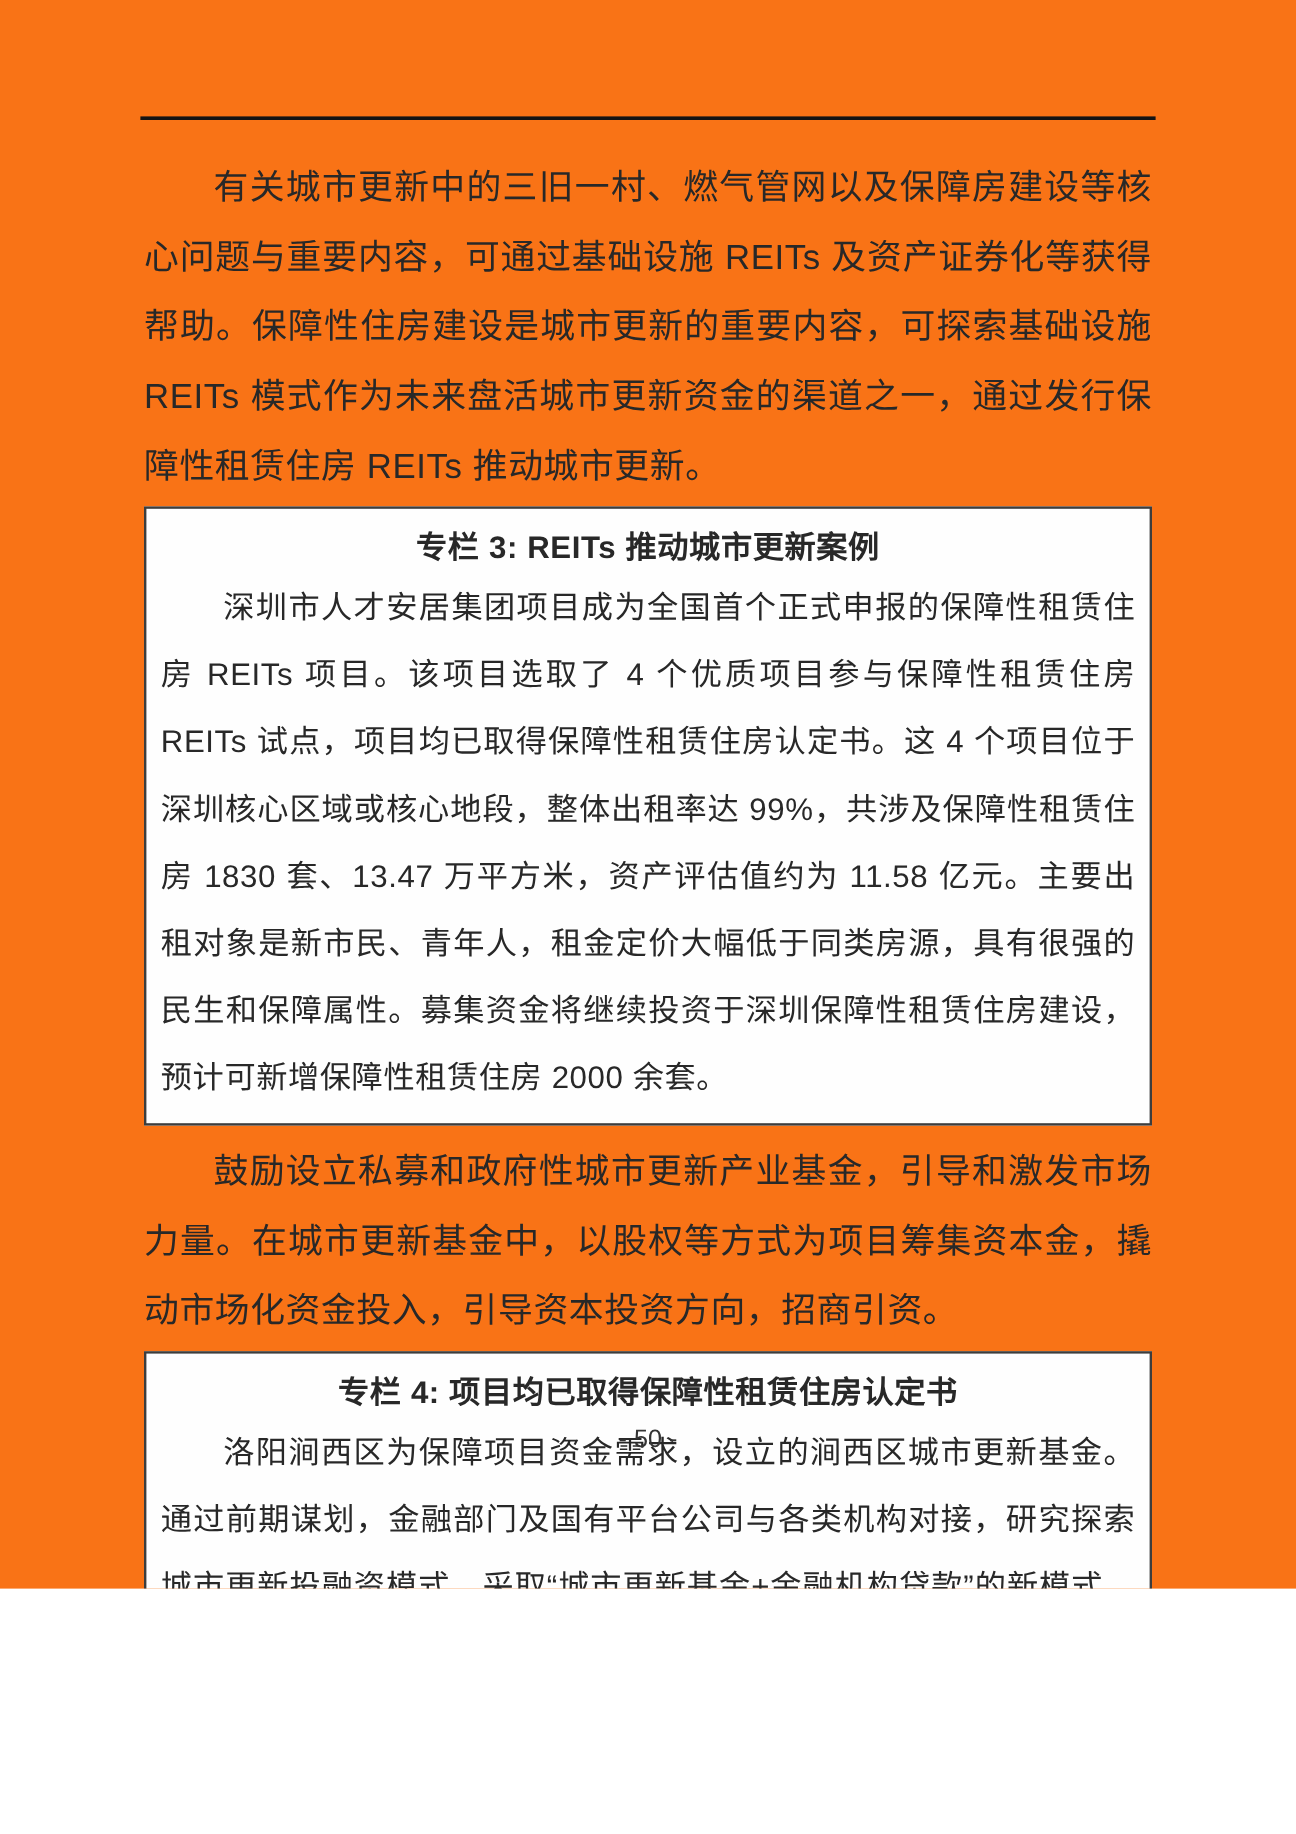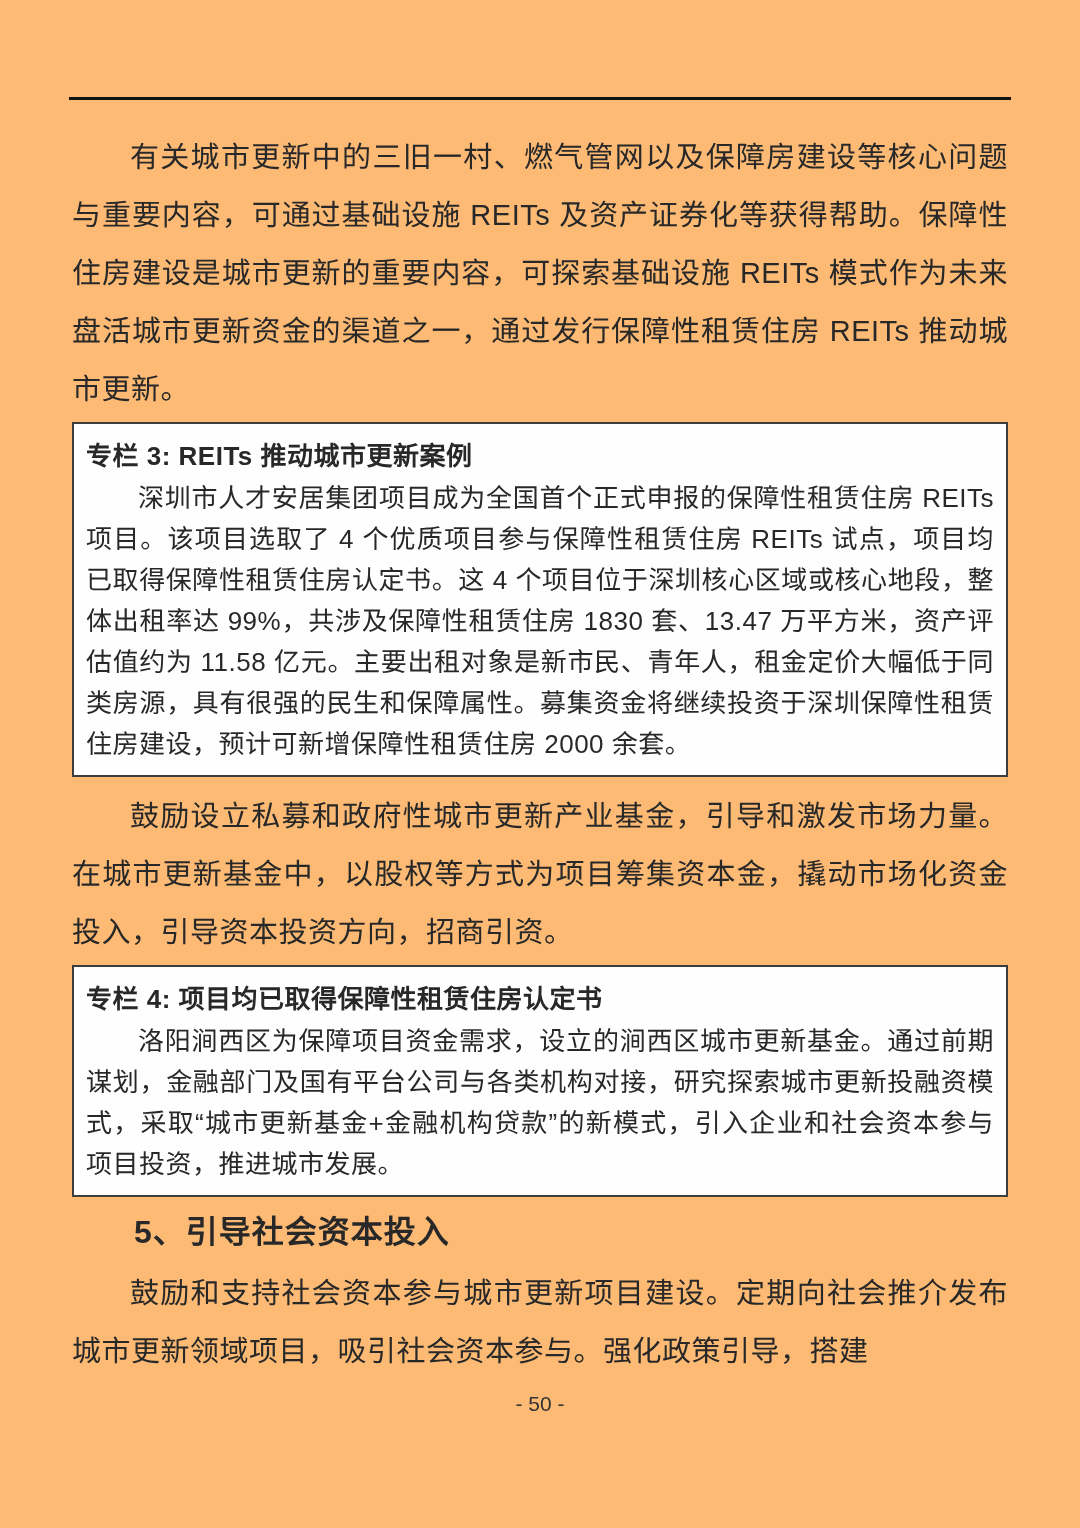--- a/index.html
+++ b/index.html
@@ -4,25 +4,25 @@
 <title>Document Page 50</title>
 <style>
   html, body {
     margin: 0;
     padding: 0;
     background: #ffffff;
   }
   .page {
     position: relative;
     width: 1080px;
-    height: 1528px;
+    height: 1324px;
     box-sizing: border-box;
     margin: 0 auto;
-    background: #fdba74;
-    padding: 0 72px;
+    background: #f97316;
+    padding: 0 120px;
     overflow: hidden;
     font-family: "Liberation Sans", "DejaVu Sans", sans-serif;
     color: #282828;
   }
   .header-rule {
     height: 3px;
     background: #141414;
     margin: 97px -3px 0 -3px;
   }
   .para {
@@ -39,26 +39,27 @@
   .callout {
     border: 2px solid #3d3d3d;
     margin-top: 4px;
     padding: 10px 12px;
     background: #fefefe;
   }
   .callout-title {
     font-size: 26px;
     line-height: 44px;
     font-weight: bold;
+    text-align: center;
     letter-spacing: 0.5px;
   }
   .callout-body {
     margin: 0;
     font-size: 26px;
-    line-height: 41px;
+    line-height: 56px;
     letter-spacing: 0.5px;
     text-align: justify;
     text-indent: 2em;
   }
   .section-heading {
     margin: 14px 0 11px 62px;
     font-size: 32px;
     line-height: 42px;
     font-weight: bold;
     letter-spacing: 1px;

